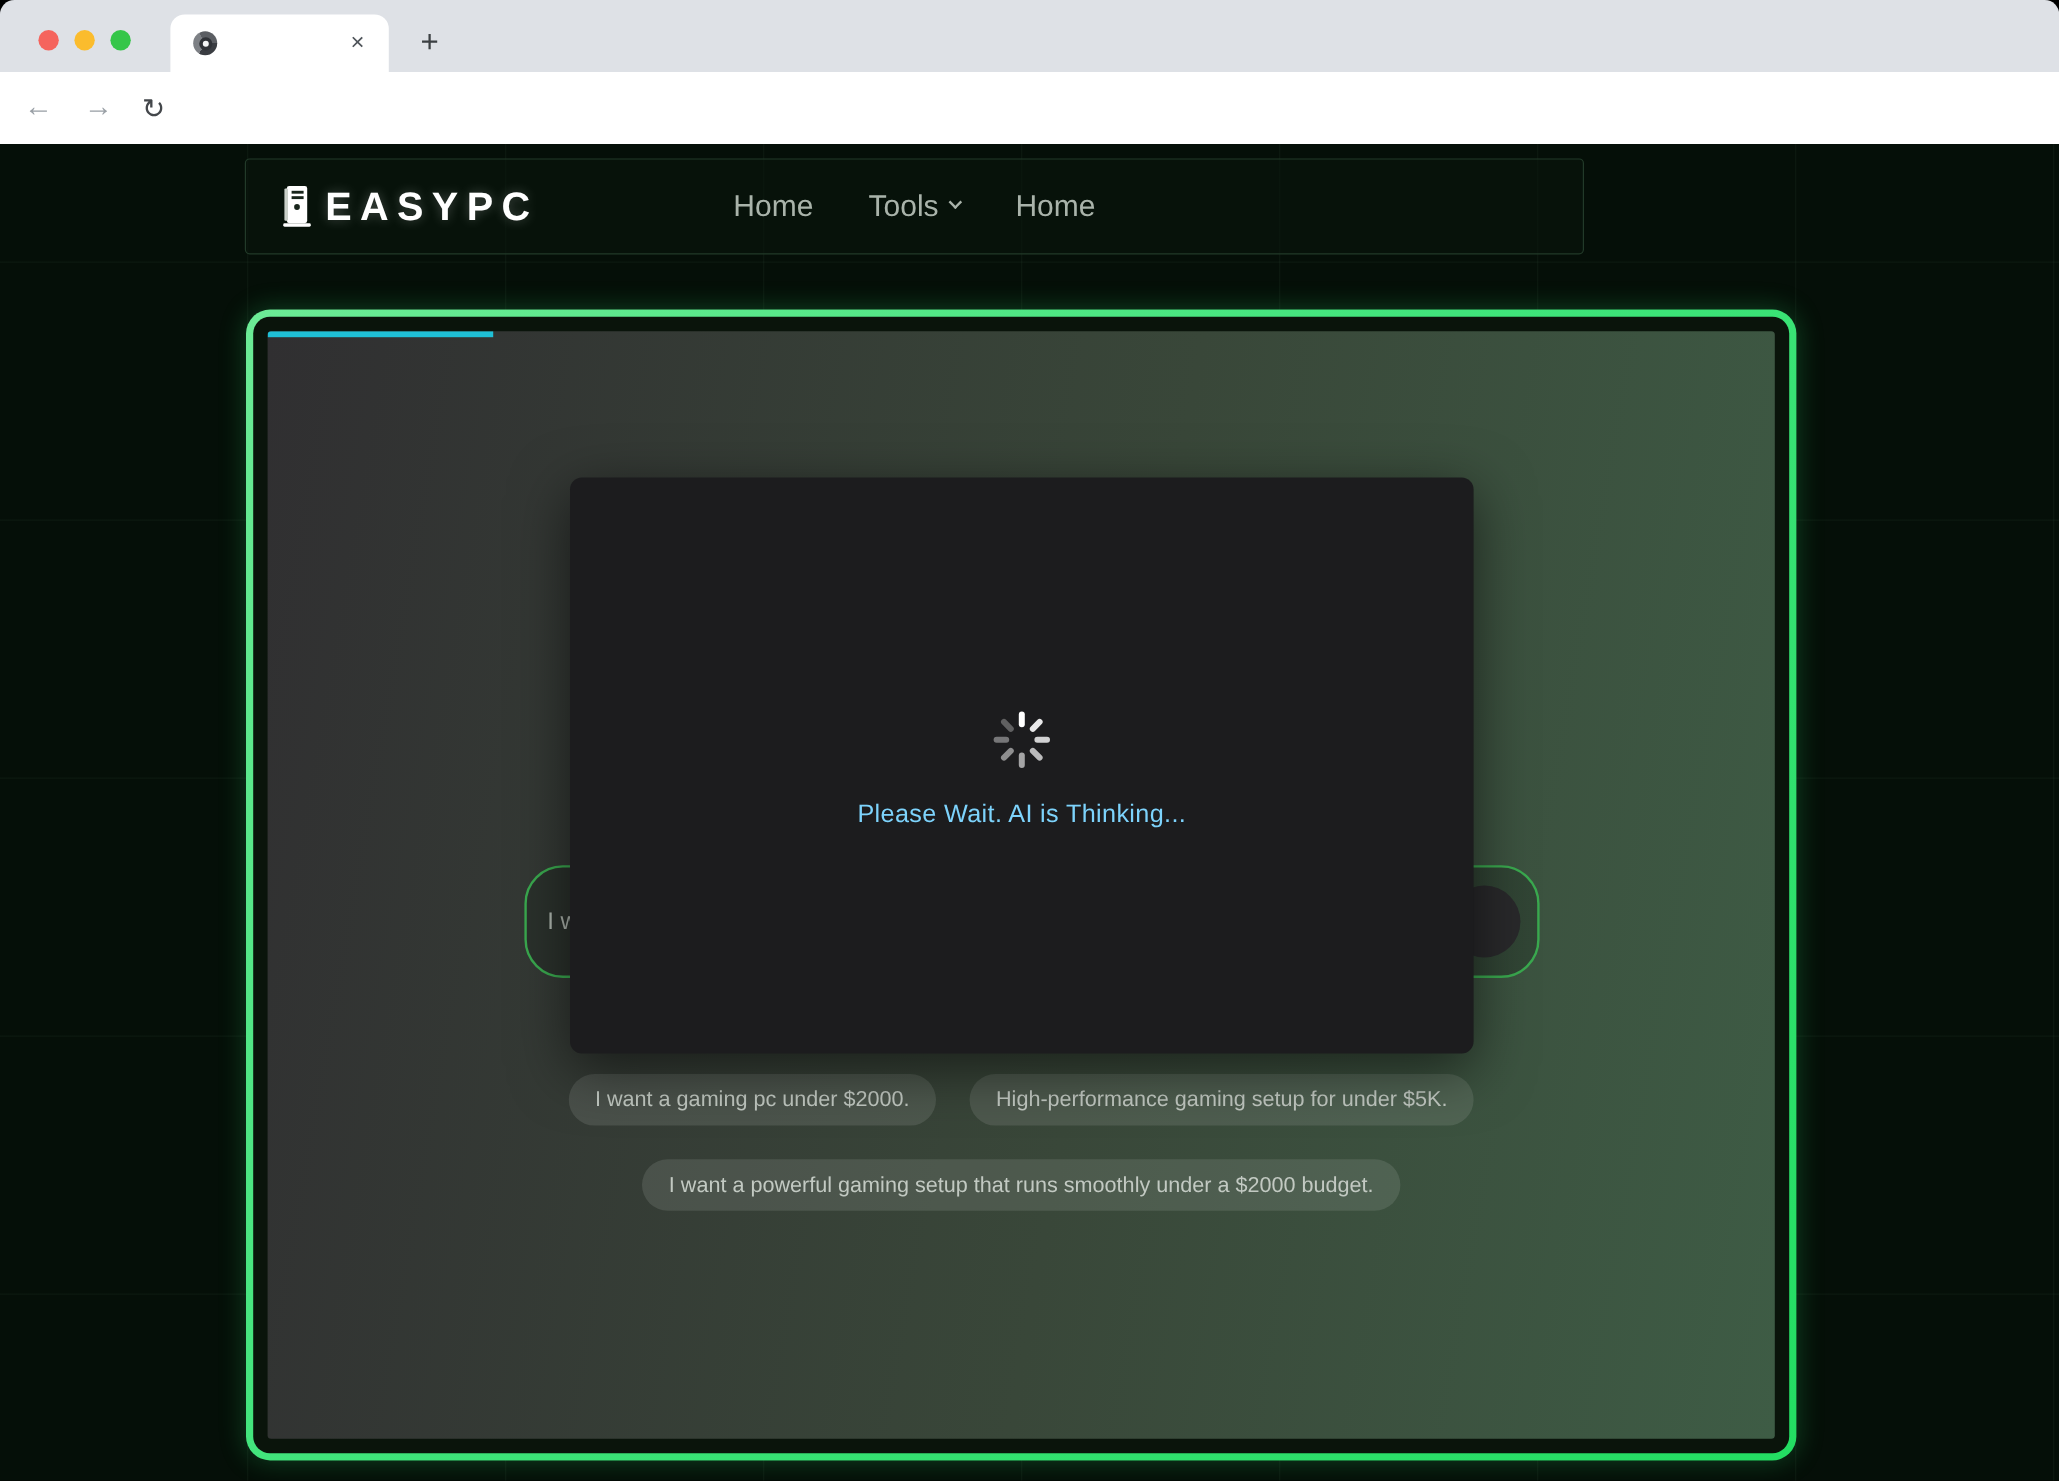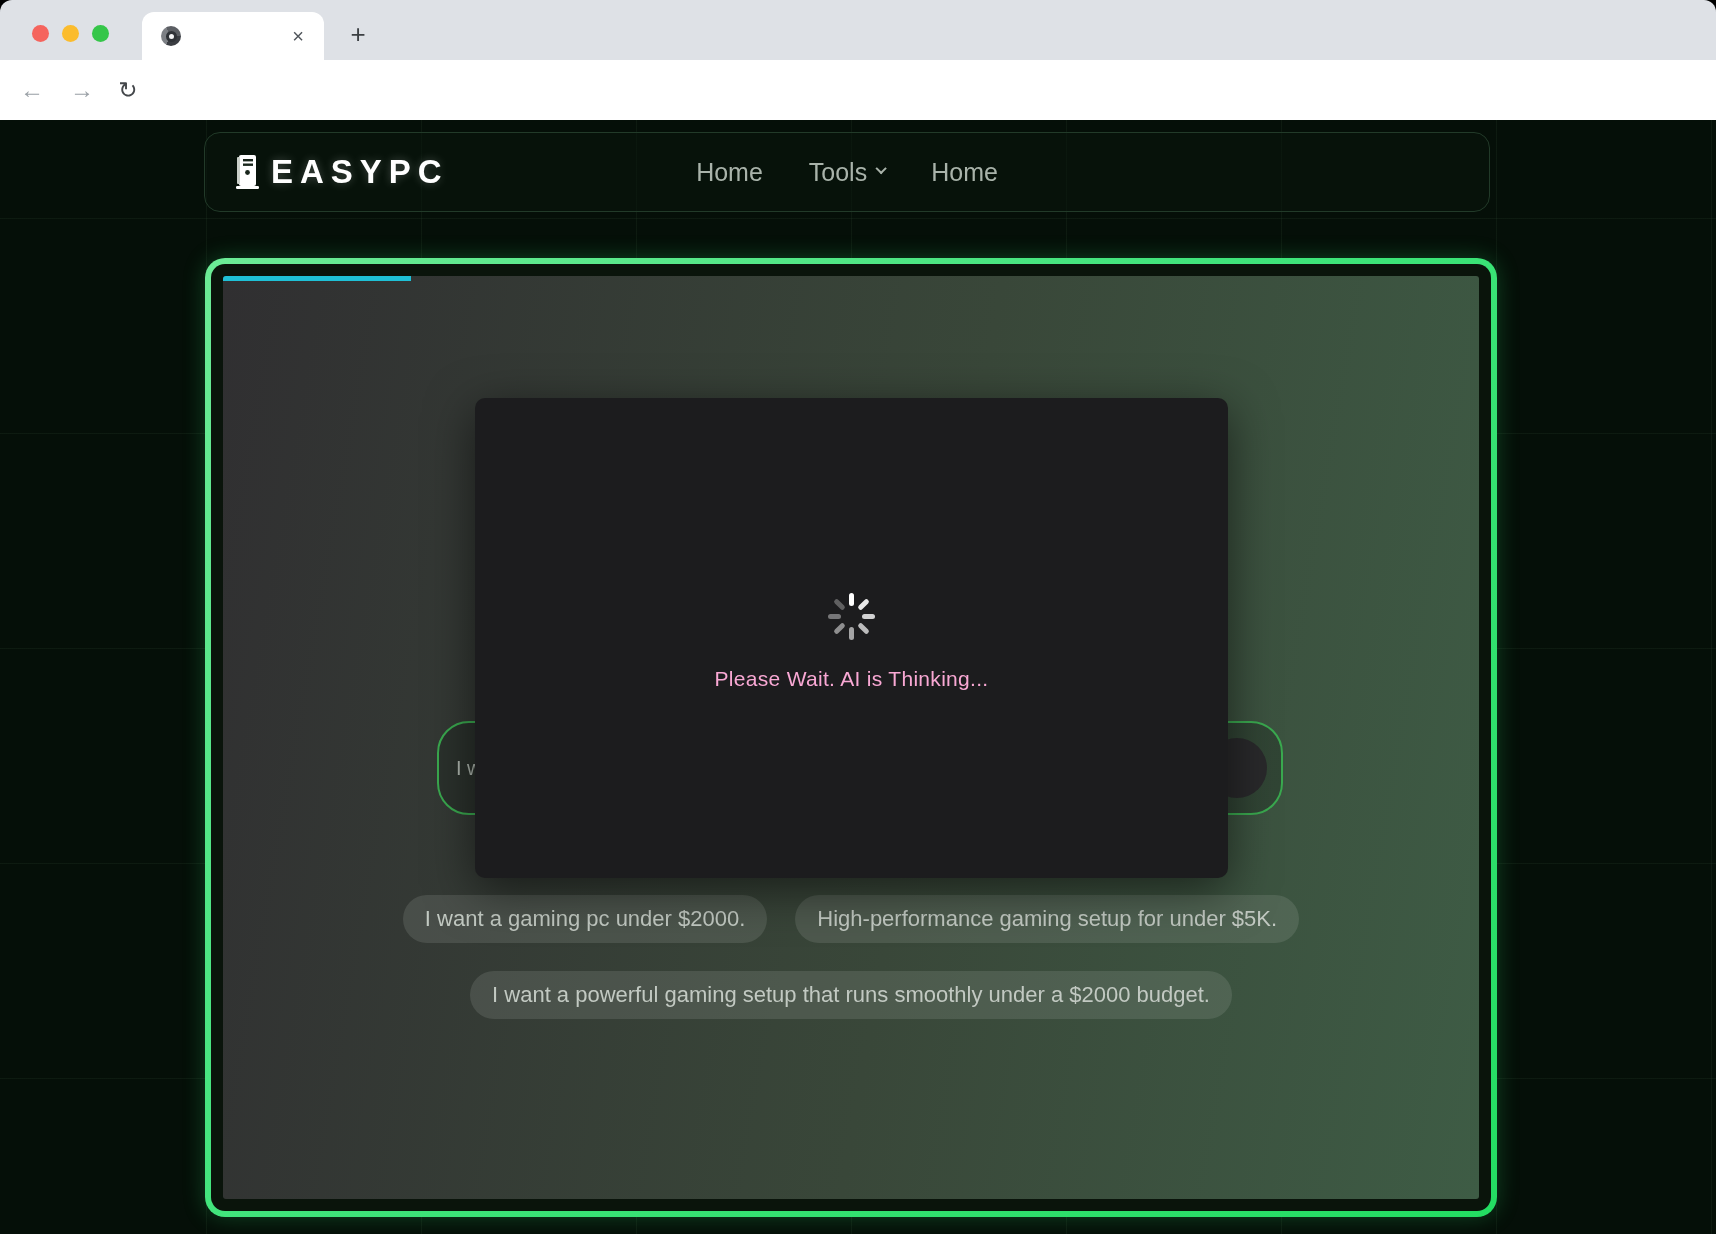--- a/index.html
+++ b/index.html
@@ -39,22 +39,22 @@
   .menu-dots { position:absolute; left:1672px; top:74px; width:24px; height:34px; color:#5f6368; font-size:20px;
                line-height:34px; text-align:center; }
 
   
   .page { position:absolute; left:0; top:120px; width:1716px; height:1114px; background:#050f08;
           background-image:
             linear-gradient(rgba(110,160,120,0.08) 1px, transparent 1px),
             linear-gradient(90deg, rgba(110,160,120,0.08) 1px, transparent 1px);
           background-size:215px 215px; background-position:206px 98px; overflow:hidden; }
 
-  .site-header { position:absolute; left:204px; top:12px; width:1286px; height:80px;
-                 border:1px solid #223a29; border-radius:16px; background:rgba(10,22,13,0.55);
+  .site-header { position:absolute; left:204px; top:12px; width:1116px; height:80px;
+                 border:1px solid #223a29; border-radius:4px; background:rgba(10,22,13,0.55);
                  display:flex; align-items:center; justify-content:space-between; padding:0 30px; }
   .logo { display:flex; align-items:center; gap:10px; }
   .logo-text { color:#ffffff; font-size:33px; font-weight:800; letter-spacing:7px; text-shadow:0 0 10px rgba(255,255,255,0.25); }
   .main-nav { position:absolute; left:50%; transform:translateX(-50%); display:flex; align-items:center; gap:46px; }
   .nav-item { color:#a9b3aa; font-size:25px; cursor:pointer; display:flex; align-items:center; }
   .chev { display:inline-block; width:8px; height:8px; border-right:2px solid #a9b3aa; border-bottom:2px solid #a9b3aa;
           transform:rotate(45deg) translate(-1px,-1px); margin-left:10px; margin-top:-4px; }
   .cta { height:58px; padding:0 34px; background:#02120a; border:2px solid var(--accent,#23e647); border-radius:10px;
          color:var(--accent,#23e647); font-size:17px; font-weight:bold; letter-spacing:1px;
          font-family:"Liberation Sans",sans-serif; cursor:pointer; box-shadow:0 0 14px rgba(35,230,71,0.30), inset 0 0 8px rgba(35,230,71,0.12); }
@@ -69,40 +69,40 @@
 
   .chat-input { position:absolute; left:214px; top:445px; width:846px; height:94px; border:2px solid var(--input-border,#3aa94f);
                 border-radius:32px; background:rgba(16,26,18,0.25); }
   .chat-input-text { position:absolute; left:17px; top:0; height:90px; line-height:90px; font-size:20px; color:#aeb6ae;
                      white-space:nowrap; }
   .send-btn { position:absolute; right:14px; top:50%; transform:translateY(-50%); width:60px; height:60px;
               border-radius:50%; background:#29292b; border:none; cursor:pointer; }
 
   .pill-rows { position:absolute; left:0; top:619px; width:100%; display:flex; flex-direction:column; align-items:center; gap:28px; }
   .pill-row { display:flex; gap:28px; justify-content:center; }
-  .pill { padding:11px 22px; border-radius:24px; background:rgba(185,195,185,0.16); color:#c2c9c2; font-size:22px;
+  .pill { padding:11px 22px; border-radius:24px; background:rgba(185,195,185,0.16); color:#c2c9c2; font-size:18px;
           white-space:nowrap; cursor:pointer; }
 
   
   .modal { position:absolute; left:475px; top:278px; width:753px; height:480px; background:#1c1c1e; border-radius:10px;
            box-shadow:0 12px 48px rgba(0,0,0,0.55); display:flex; flex-direction:column; align-items:center;
            justify-content:center; gap:26px; padding-top:6px; }
   .spinner { position:relative; width:50px; height:50px; animation:rot 1s steps(8) infinite; }
   .spinner span { position:absolute; left:50%; top:50%; width:5px; height:13px; margin:-6.5px 0 0 -2.5px;
                   border-radius:3px; background:#ffffff; }
   .spinner .s1 { transform:rotate(0deg)   translateY(-17px); opacity:1; }
   .spinner .s2 { transform:rotate(45deg)  translateY(-17px); opacity:.9; }
   .spinner .s3 { transform:rotate(90deg)  translateY(-17px); opacity:.8; }
   .spinner .s4 { transform:rotate(135deg) translateY(-17px); opacity:.7; }
   .spinner .s5 { transform:rotate(180deg) translateY(-17px); opacity:.6; }
   .spinner .s6 { transform:rotate(225deg) translateY(-17px); opacity:.5; }
   .spinner .s7 { transform:rotate(270deg) translateY(-17px); opacity:.4; }
   .spinner .s8 { transform:rotate(315deg) translateY(-17px); opacity:.3; }
   @keyframes rot { to { transform:rotate(360deg); } }
-  .modal-msg { color:#f9a8d4; font-size:21px; letter-spacing:.3px; }
+  .modal-msg { color:#7dd3fc; font-size:21px; letter-spacing:.3px; }
 </style>
 </head>
 <body>
 
 <div class="stage">
 
   <div class="tabstrip">
     <div class="light red"></div>
     <div class="light yellow"></div>
     <div class="light green"></div>

